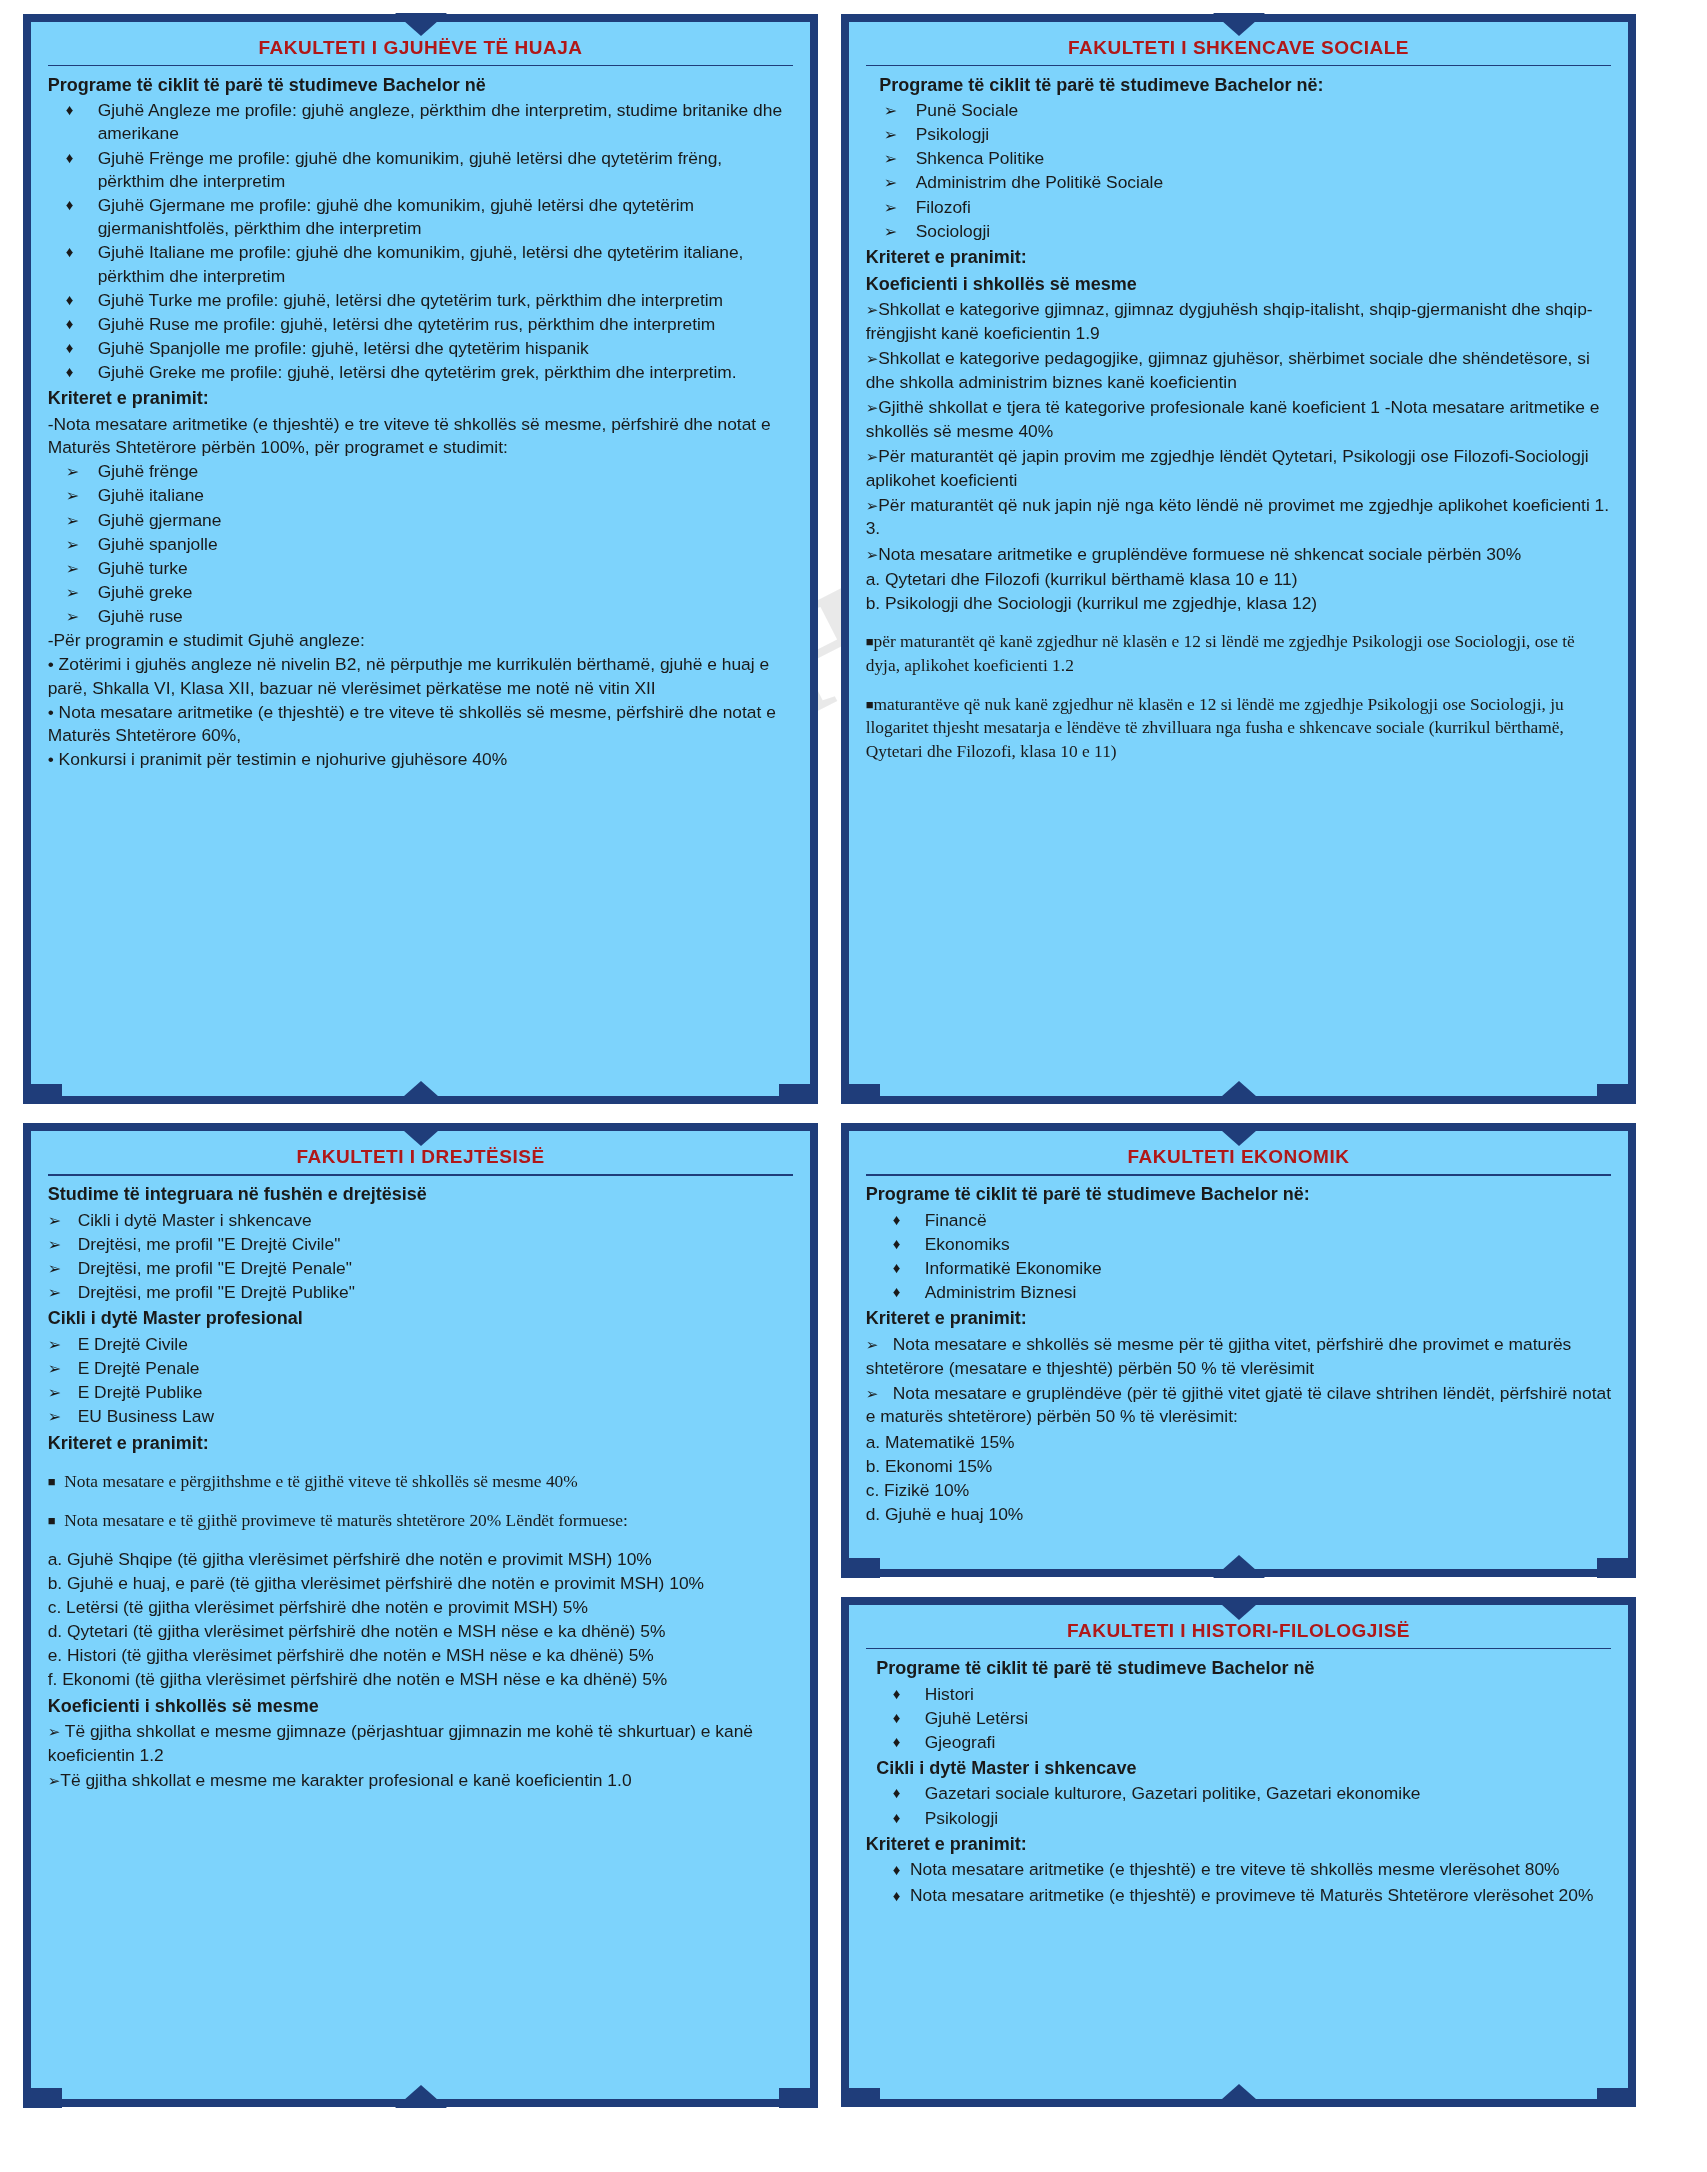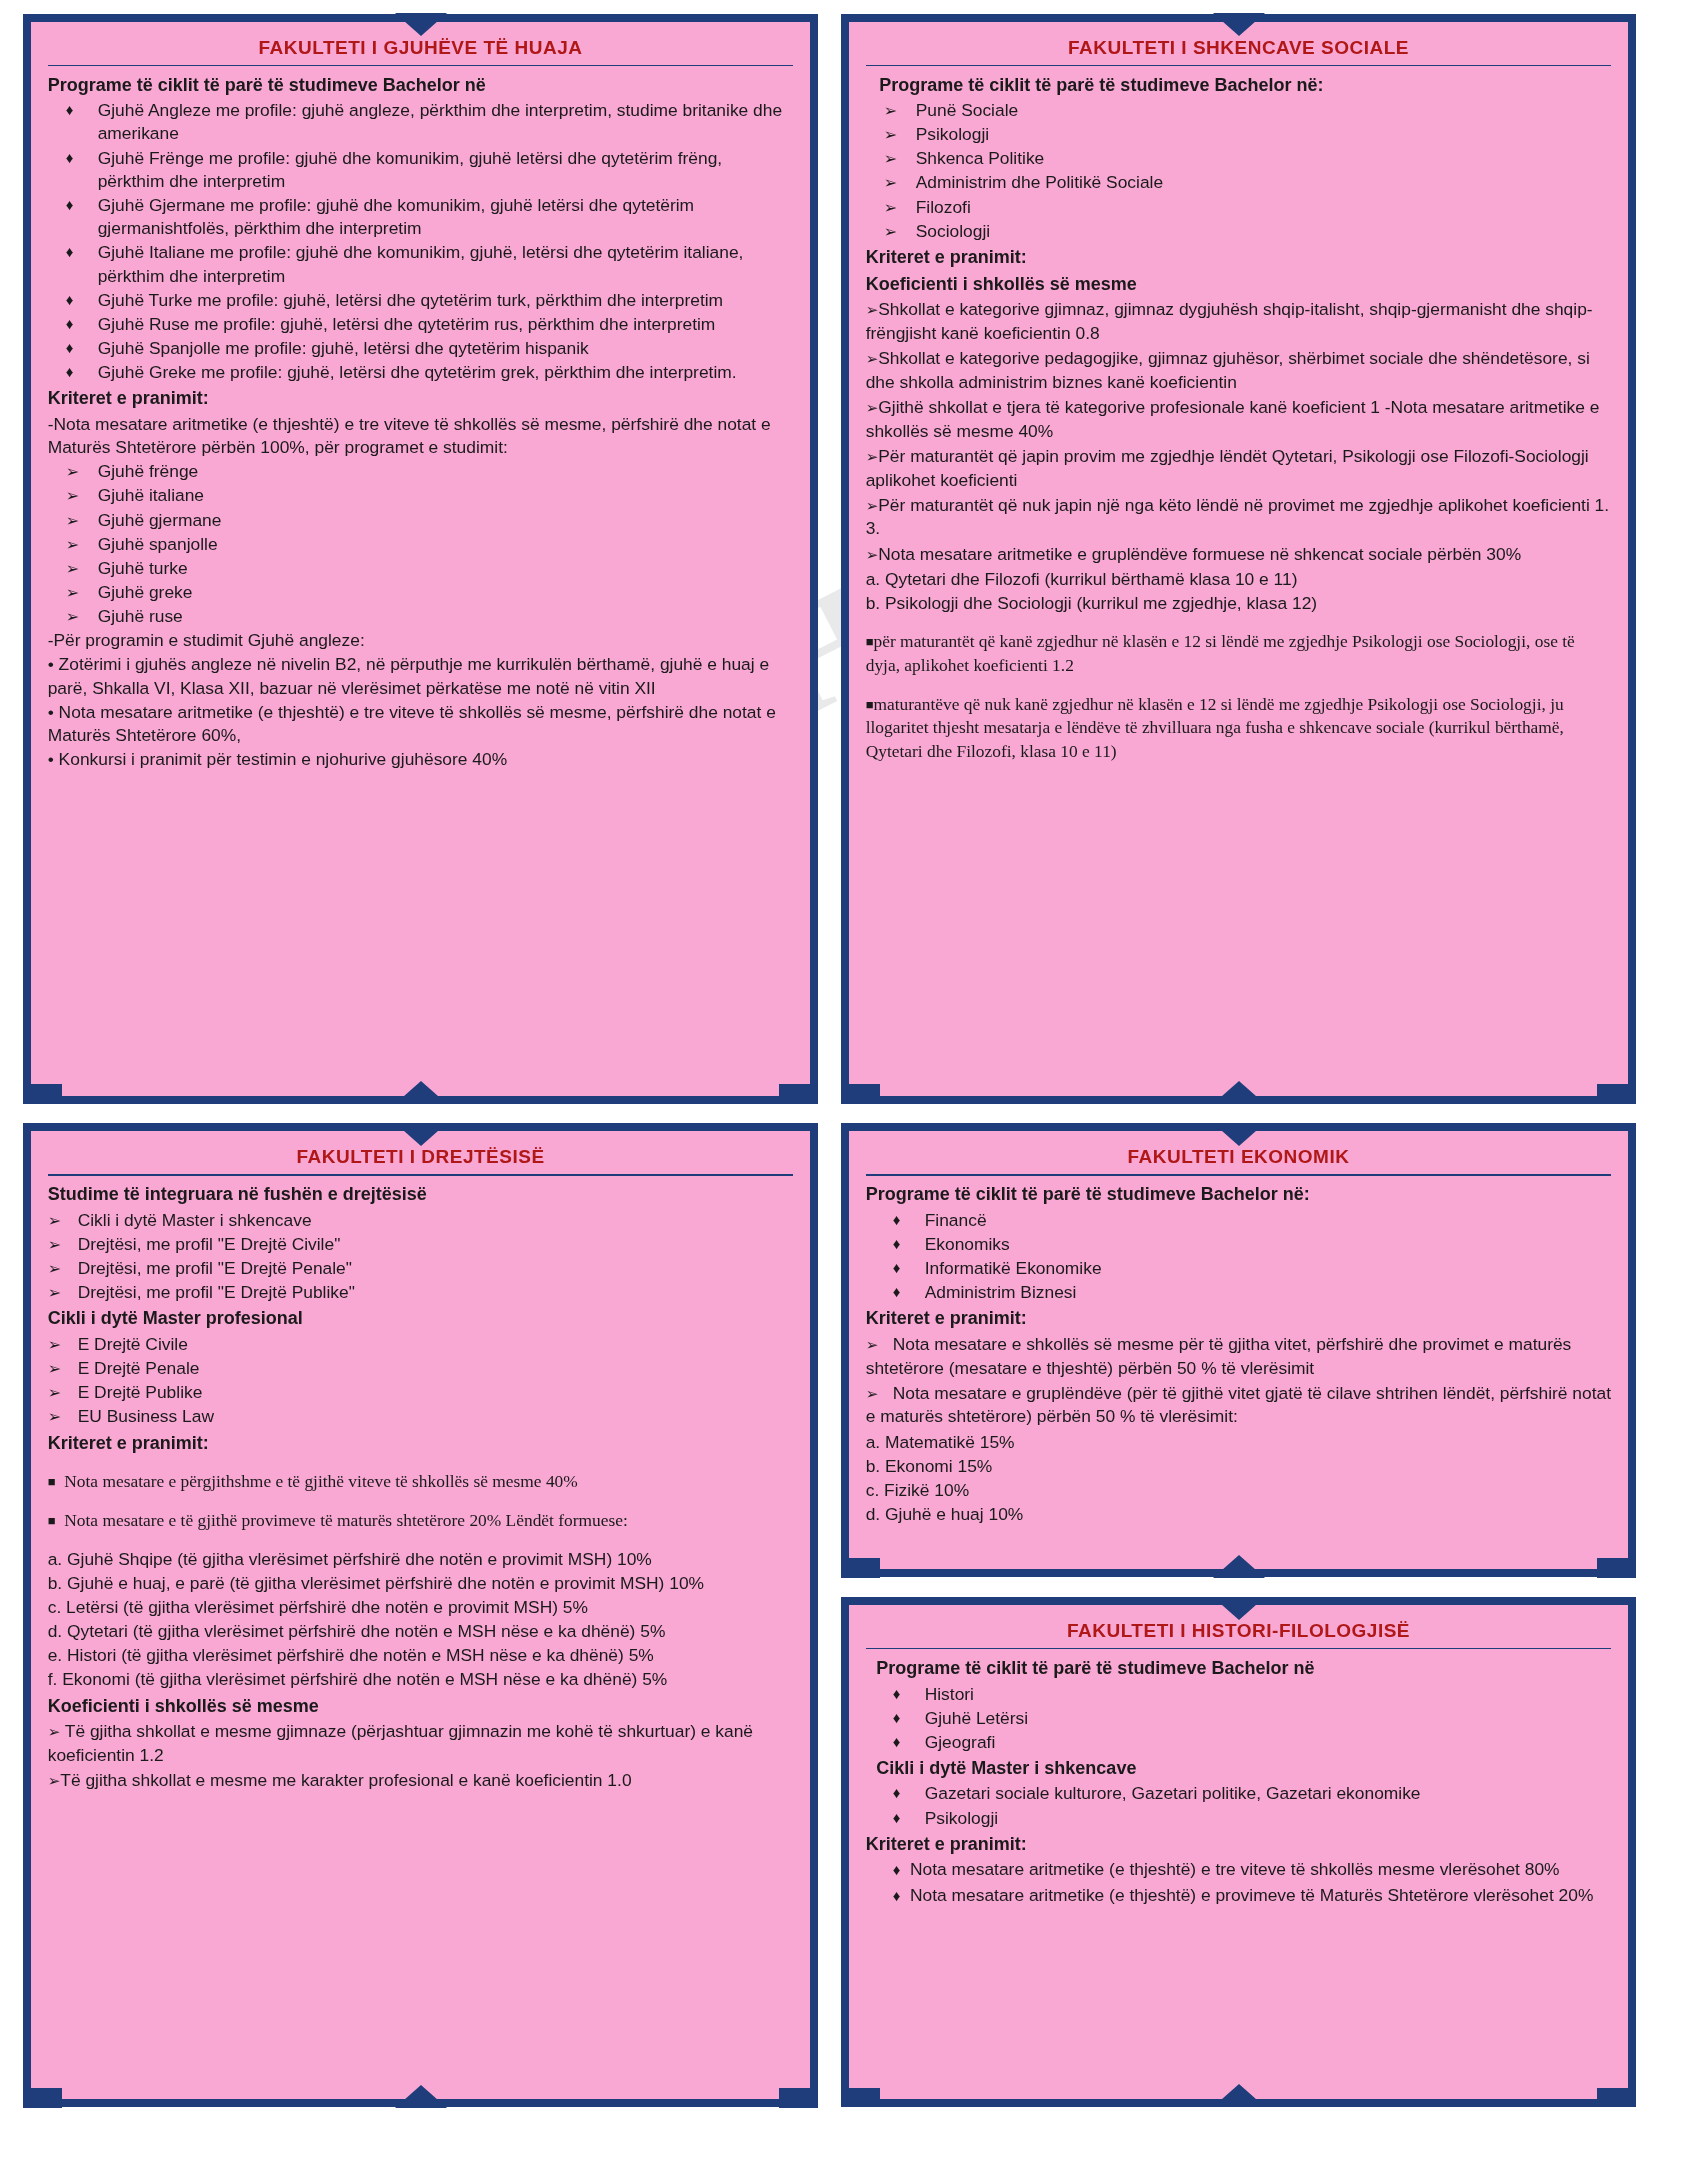--- a/index.html
+++ b/index.html
@@ -52,21 +52,21 @@
   .col {
     display: flex;
     flex-direction: column;
     gap: 19.7px;
   }
 
   
   .card {
     position: relative;
     border: 8.3px solid #1f3d7a;
-    background: #f9a8d4;
+    background: #7dd3fc;
     padding: 12px 16.7px 16.7px 16.7px;
     z-index: 10;
   }
   .card .notch-top,
   .card .notch-bottom {
     position: absolute;
     left: 50%;
     transform: translateX(-50%);
     width: 0; height: 0;
     border-left: 26px solid transparent;
@@ -283,21 +283,21 @@
           </li>
         <li>
             <span class="mk arrow">➢</span>
             <span class="tx">Sociologji</span>
           </li>
       </ul>
 
       <div class="bold-line">Kriteret e pranimit:</div>
       <div class="bold-line">Koeficienti i shkollës së mesme</div>
 
-      <p class="arrow-p"><span class="mk">➢</span><span>Shkollat e kategorive gjimnaz, gjimnaz dygjuhësh shqip-italisht, shqip-gjermanisht dhe shqip-frëngjisht kanë koeficientin 0.8</span></p>
+      <p class="arrow-p"><span class="mk">➢</span><span>Shkollat e kategorive gjimnaz, gjimnaz dygjuhësh shqip-italisht, shqip-gjermanisht dhe shqip-frëngjisht kanë koeficientin 1.9</span></p>
       <p class="arrow-p"><span class="mk">➢</span><span>Shkollat e kategorive pedagogjike, gjimnaz gjuhësor, shërbimet sociale dhe shëndetësore, si dhe shkolla administrim biznes kanë koeficientin</span></p>
       <p class="arrow-p"><span class="mk">➢</span><span>Gjithë shkollat e tjera të kategorive profesionale kanë koeficient 1 -Nota mesatare aritmetike e shkollës së mesme 40%</span></p>
       <p class="arrow-p"><span class="mk">➢</span><span>Për maturantët që japin provim me zgjedhje lëndët Qytetari, Psikologji ose Filozofi-Sociologji aplikohet koeficienti</span></p>
       <p class="arrow-p"><span class="mk">➢</span><span>Për maturantët që nuk japin një nga këto lëndë në provimet me zgjedhje aplikohet koeficienti 1. 3.</span></p>
       <p class="arrow-p"><span class="mk">➢</span><span>Nota mesatare aritmetike e gruplëndëve formuese në shkencat sociale përbën 30%</span></p>
 
       <div class="plain">a. Qytetari dhe Filozofi (kurrikul bërthamë klasa 10 e 11)</div>
       <div class="plain">b. Psikologji dhe Sociologji (kurrikul me zgjedhje, klasa 12)</div>
 
       <p class="sq-p"><span class="mk">■</span><span>për maturantët që kanë zgjedhur në klasën e 12 si lëndë me zgjedhje Psikologji ose Sociologji, ose të dyja, aplikohet koeficienti 1.2</span></p>

